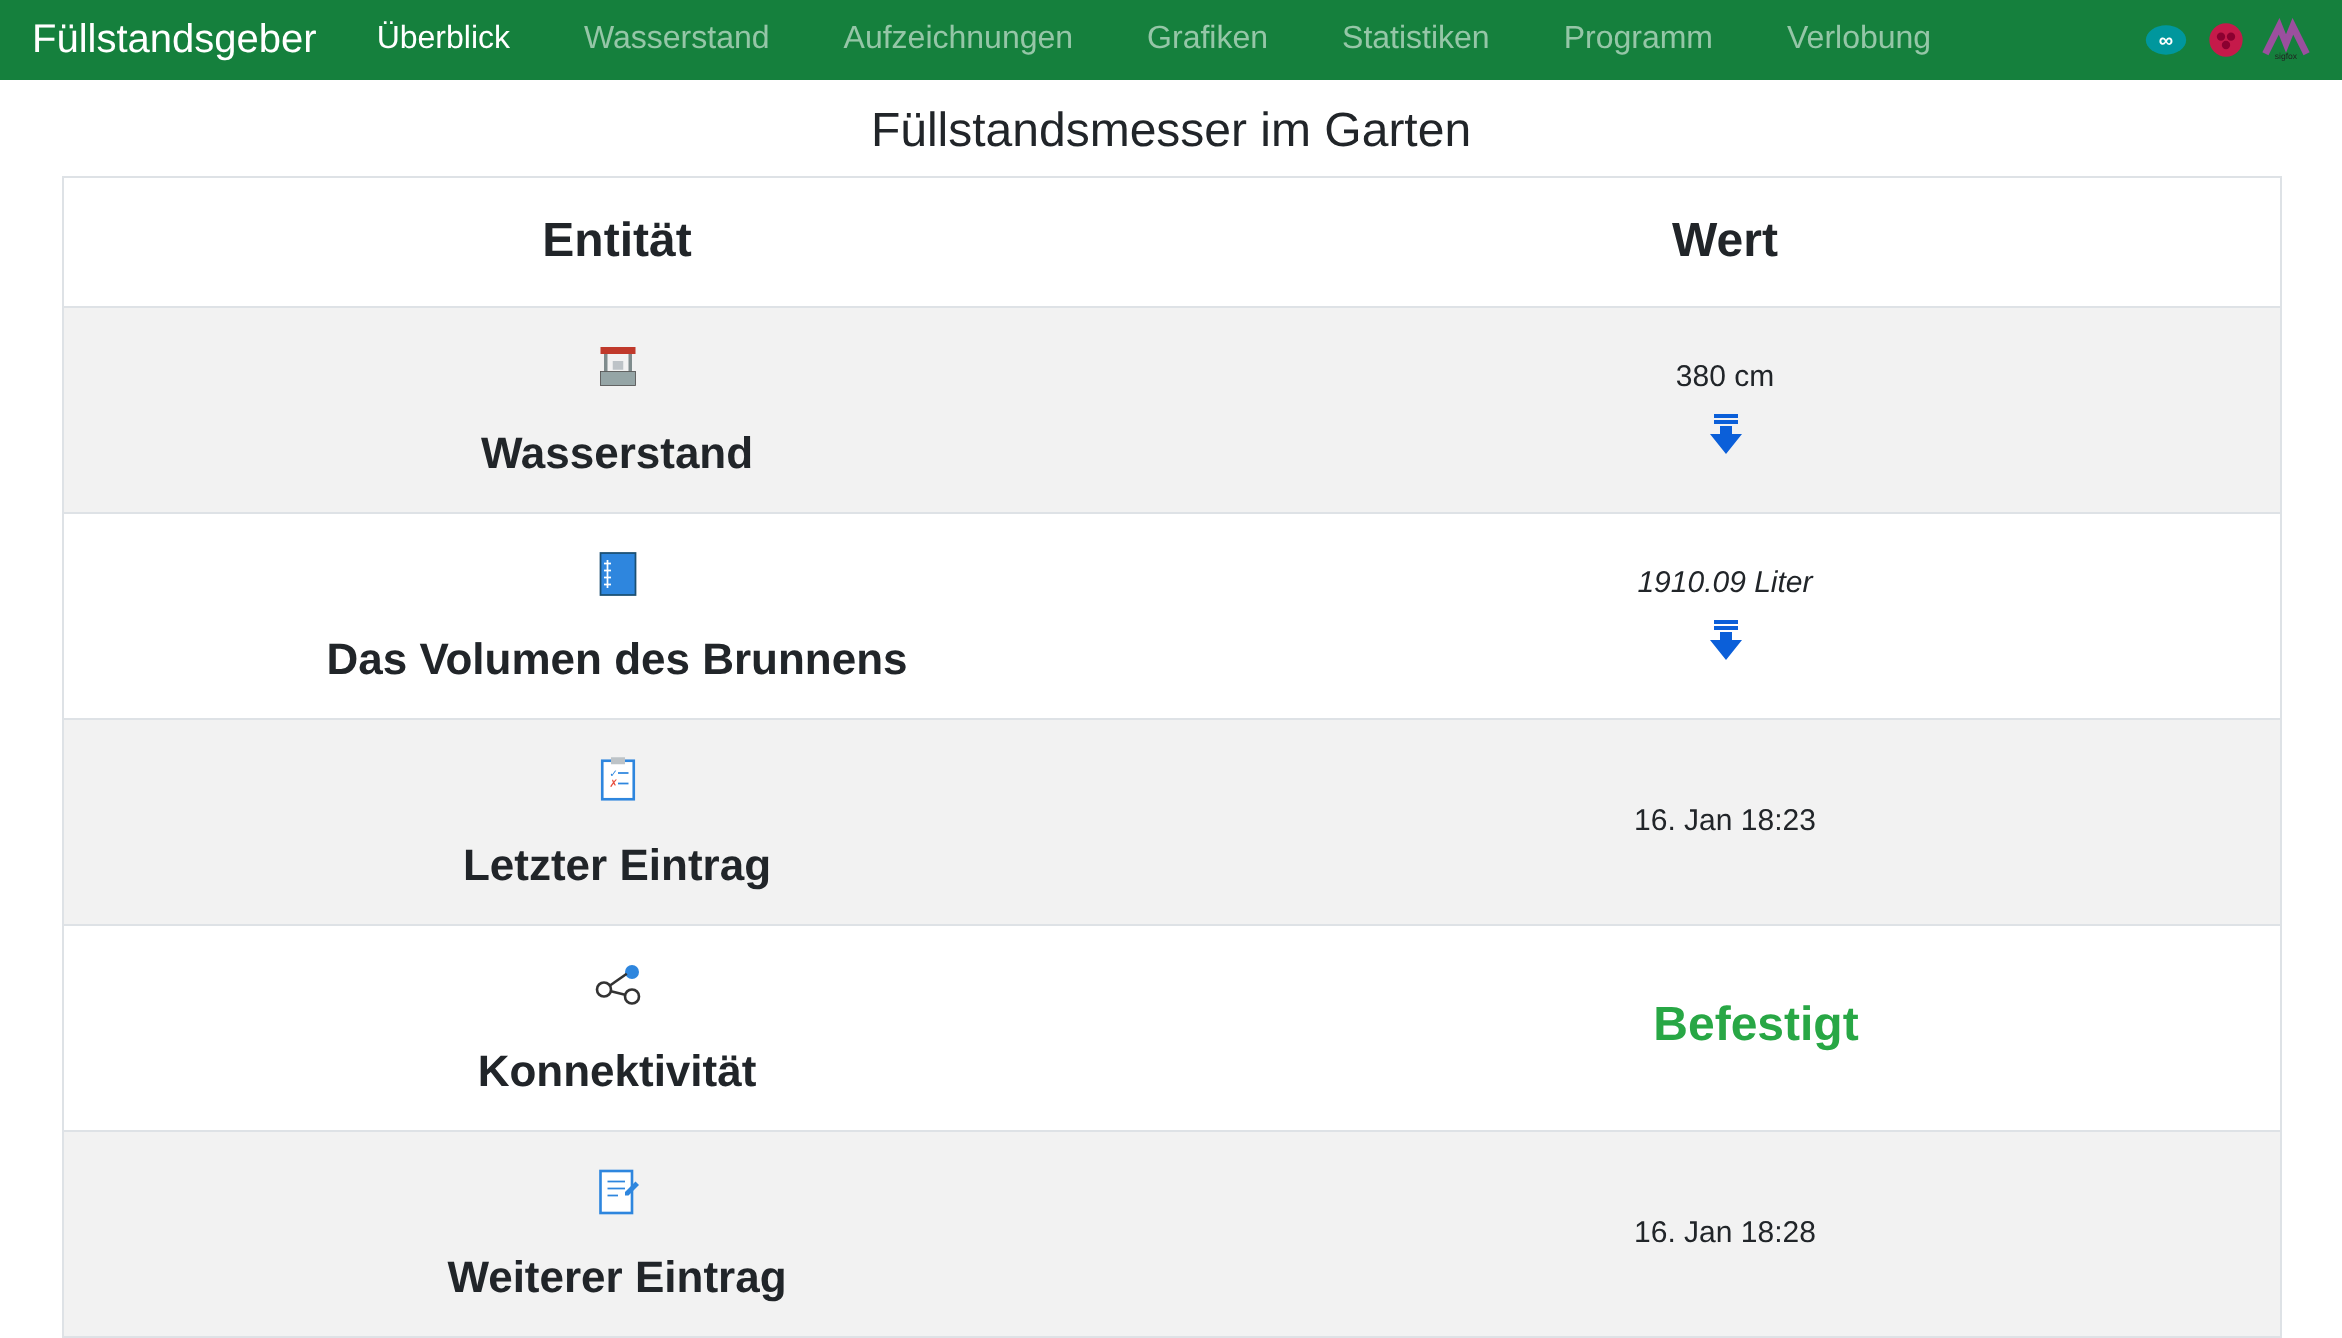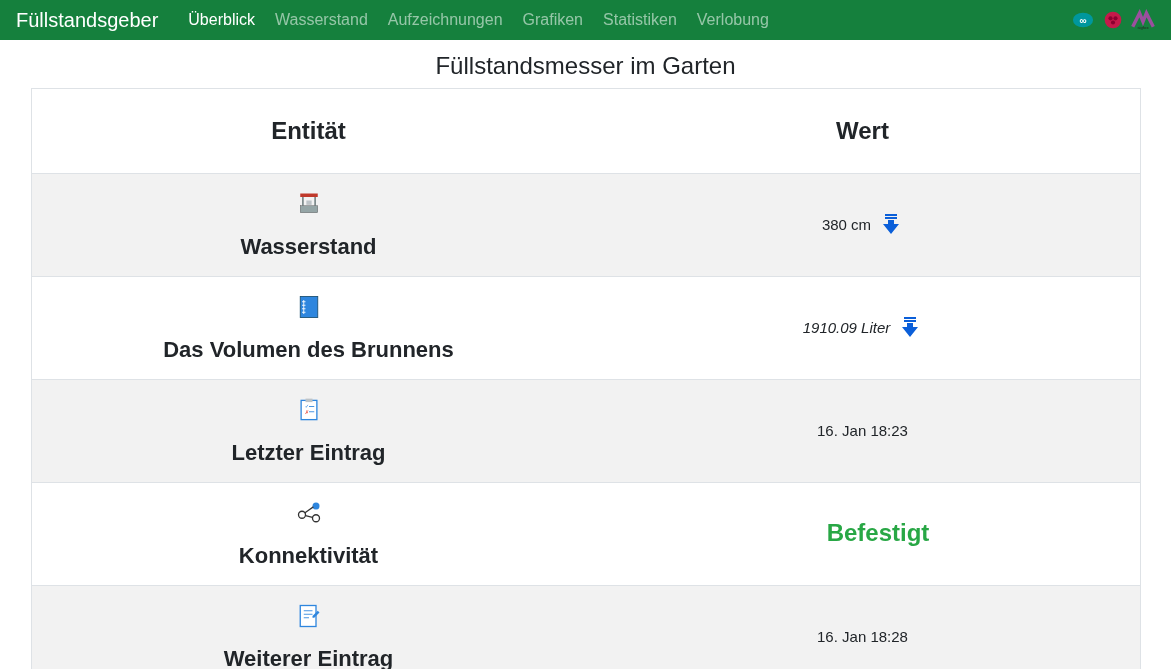--- a/index.html
+++ b/index.html
@@ -17,21 +17,21 @@
       padding: 0 16px;
     }
     .brand {
       color: #fff;
       font-size: 20px;
       font-weight: 400;
       padding-right: 20px;
     }
     .nav-links {
       display: flex;
-      gap: 0;
+      gap: 17px;
       flex: 1;
     }
     .nav-link {
       color: rgba(255,255,255,0.55);
       font-size: 16px;
       padding: 8px 10px;
       cursor: pointer;
     }
     .nav-link.active {
       color: #fff;
@@ -58,21 +58,21 @@
     .table {
       width: 1110px;
       margin: 0 auto;
       border-collapse: collapse;
       border: 1px solid #dee2e6;
     }
     .table th {
       text-align: center;
       font-size: 24px;
       font-weight: 700;
-      padding: 28px 0;
+      padding: 18px 0;
       border-bottom: 1px solid #dee2e6;
     }
     .table td {
       width: 50%;
       text-align: center;
       padding: 14px 0 16px;
       border-bottom: 1px solid #dee2e6;
       vertical-align: middle;
     }
     .table tr.striped td {
@@ -93,20 +93,21 @@
       height: 32px;
       display: flex;
       align-items: center;
       justify-content: center;
     }
     .value-cell {
       display: flex;
       align-items: center;
       justify-content: center;
       gap: 8px;
+      flex-direction: column;
     }
     .value-text {
       font-size: 15px;
       color: #212529;
     }
     .value-text.italic {
       font-style: italic;
     }
     .status-ok {
       font-size: 24px;
@@ -129,20 +130,21 @@
 <body>
 
 <nav class="navbar">
   <div class="brand">Füllstandsgeber</div>
   <div class="nav-links">
     <div class="nav-link active">Überblick</div>
     <div class="nav-link">Wasserstand</div>
     <div class="nav-link">Aufzeichnungen</div>
     <div class="nav-link">Grafiken</div>
     <div class="nav-link">Statistiken</div>
+    <div class="nav-link">Programm</div>
     <div class="nav-link">Verlobung</div>
   </div>
   <div class="nav-icons">
     <div class="nav-icon">
       <svg viewBox="0 0 24 24" width="22" height="22">
           <ellipse cx="12" cy="12" rx="11" ry="8" fill="#00979D"></ellipse>
           <text x="12" y="16" font-size="11" fill="#fff" text-anchor="middle" font-weight="bold">∞</text>
         </svg>
     </div>
     <div class="nav-icon">

